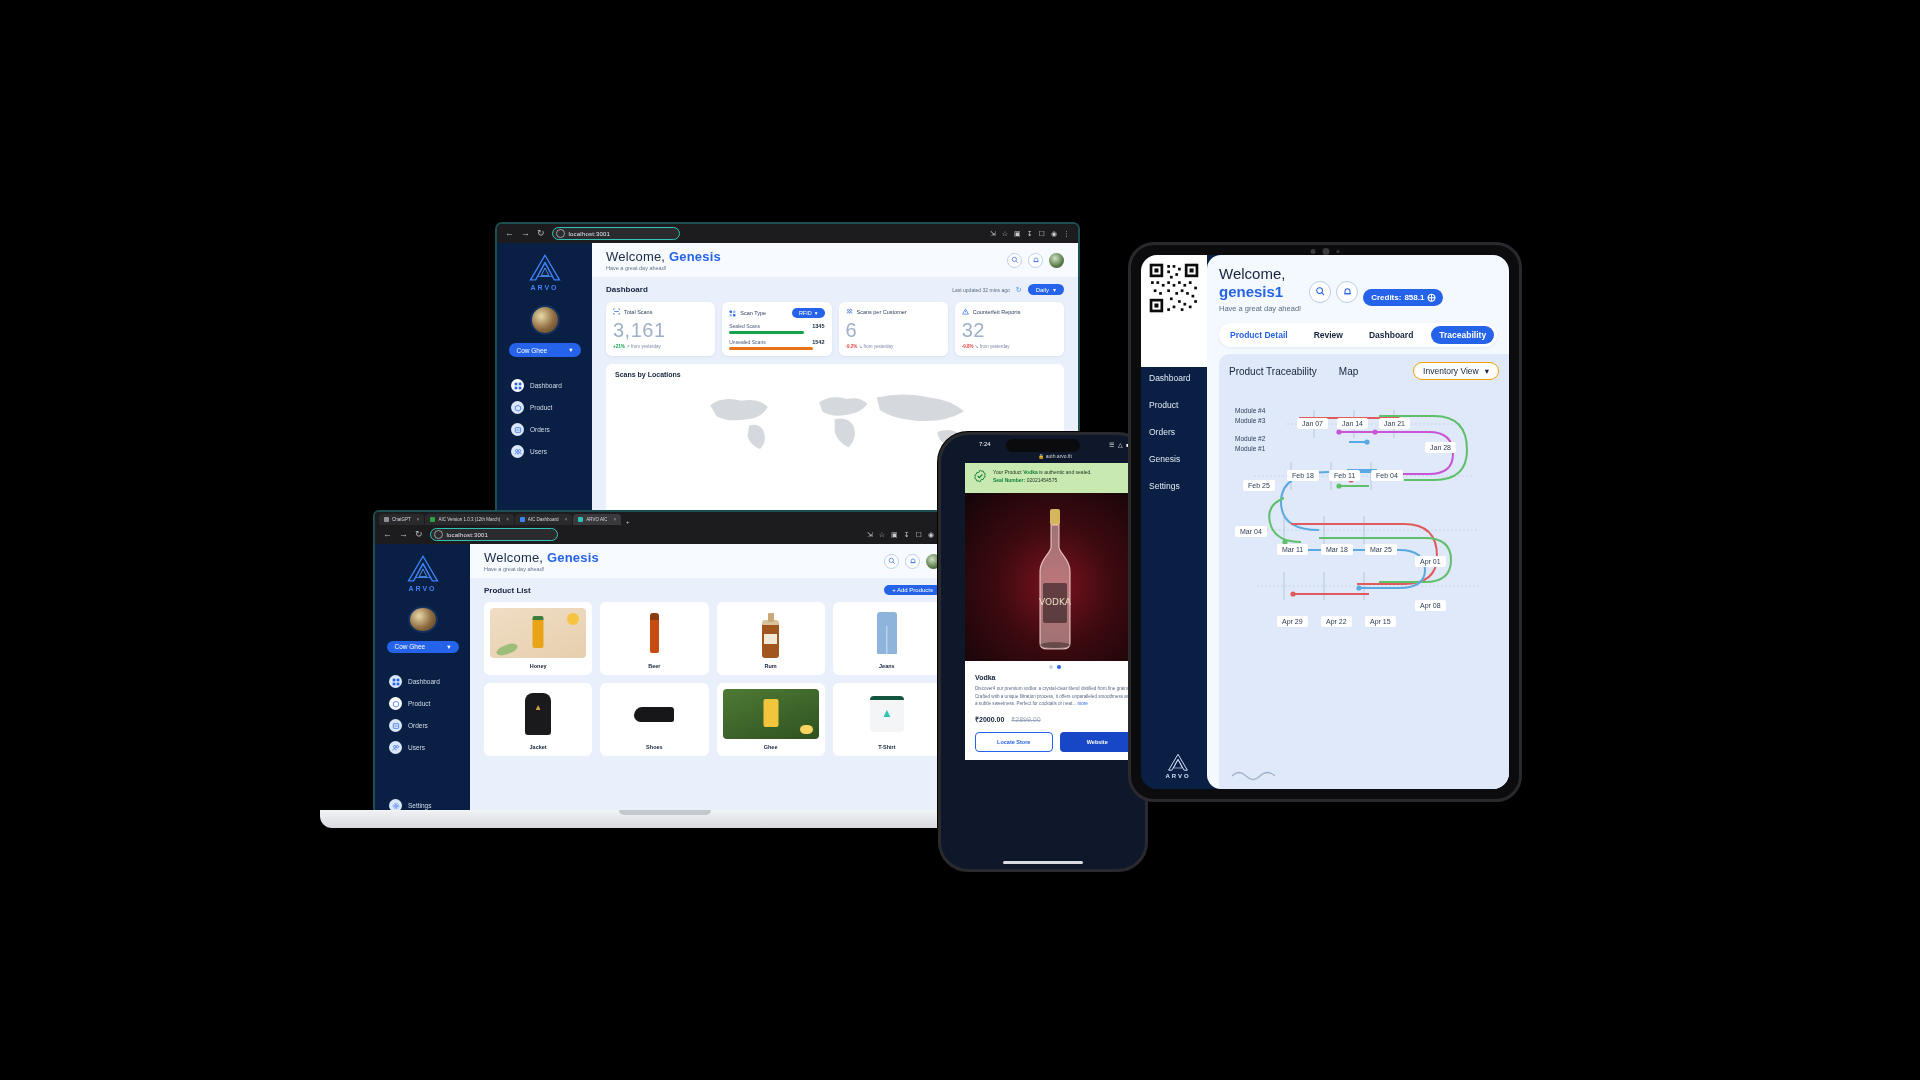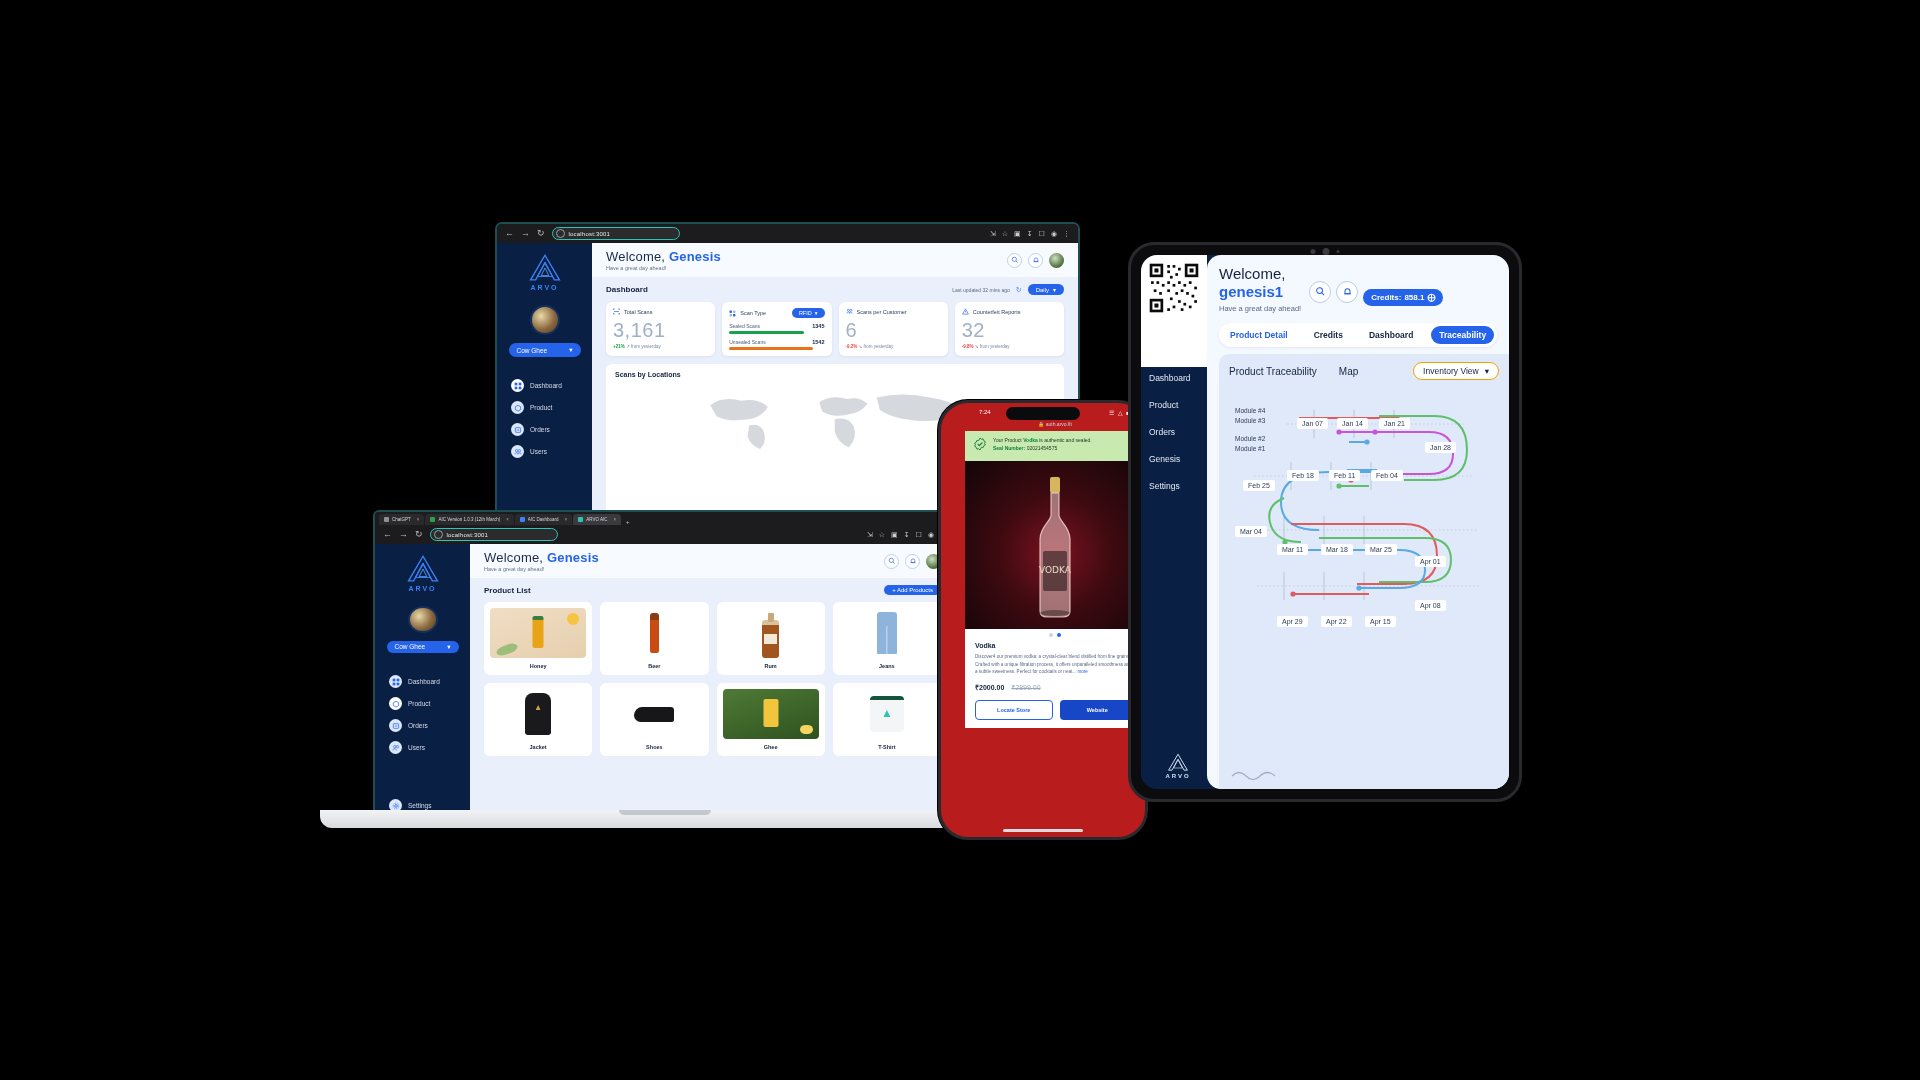--- a/index.html
+++ b/index.html
@@ -148,22 +148,22 @@
   }
   .tab.active{ background:#3a3a3e; }
   .tab .fav{width:5px;height:5px;border-radius:1px;flex:0 0 auto;}
   .tab span{color:#d6d8dc;font-size:4.5px;white-space:nowrap;overflow:hidden;}
   .tab .x{color:#9aa0a6;font-size:4.5px;margin-left:3px;}
   .tabs-bar .plus{color:#c9ccd1;font-size:6px;padding:0 4px;}
   .tabs-bar .caret{margin-left:auto;color:#c9ccd1;font-size:6px;}
 
   
   .phone {
-    position:absolute; left:938px; top:400px; width:210px; height:440px;
-    background:#b91c1c; border-radius:30px; border:3px solid #2a2a2e;
+    position:absolute; left:938px; top:432px; width:210px; height:440px;
+    background:#0f172a; border-radius:30px; border:3px solid #2a2a2e;
     box-shadow:0 0 0 1px #000; overflow:hidden;padding-left:24px;
   }
   .ph-status{height:16px;display:flex;align-items:center;justify-content:space-between;padding:2px 14px 0;color:#fff;font-size:6px;}
   .ph-notch{position:absolute;left:50%;top:4px;transform:translateX(-50%);width:74px;height:13px;background:#0b0b0d;border-radius:9px;}
   .ph-url{text-align:center;color:#cfd3d8;font-size:5px;padding:2px 0 4px;}
   .ph-banner{
     background:#c8eab0; margin:0; padding:6px 8px; display:flex; gap:6px; align-items:flex-start;
   }
   .ph-banner .seal svg{width:14px;height:14px;}
   .ph-banner p{font-size:5px;color:#213524;line-height:1.5;}
@@ -816,21 +816,21 @@
             <span class="credits">
               <span>Credits:</span>
                 <span>858.1</span>
               <span>⨁</span>
             </span>
           </div>
         </div>
 
         <div class="tb-tabs">
           <span class="tb-tab blue">Product Detail</span>
-          <span class="tb-tab">Credits</span>
+          <span class="tb-tab">Review</span>
           <span class="tb-tab">Dashboard</span>
           <span class="tb-tab active">Traceability</span>
           <span class="tb-tab">NFC</span>
         </div>
 
         <div class="tb-panel">
           <div class="tb-panel-head">
             <h5>Product Traceability</h5>
             <span class="map">Map</span>
             <span class="viewsel">

